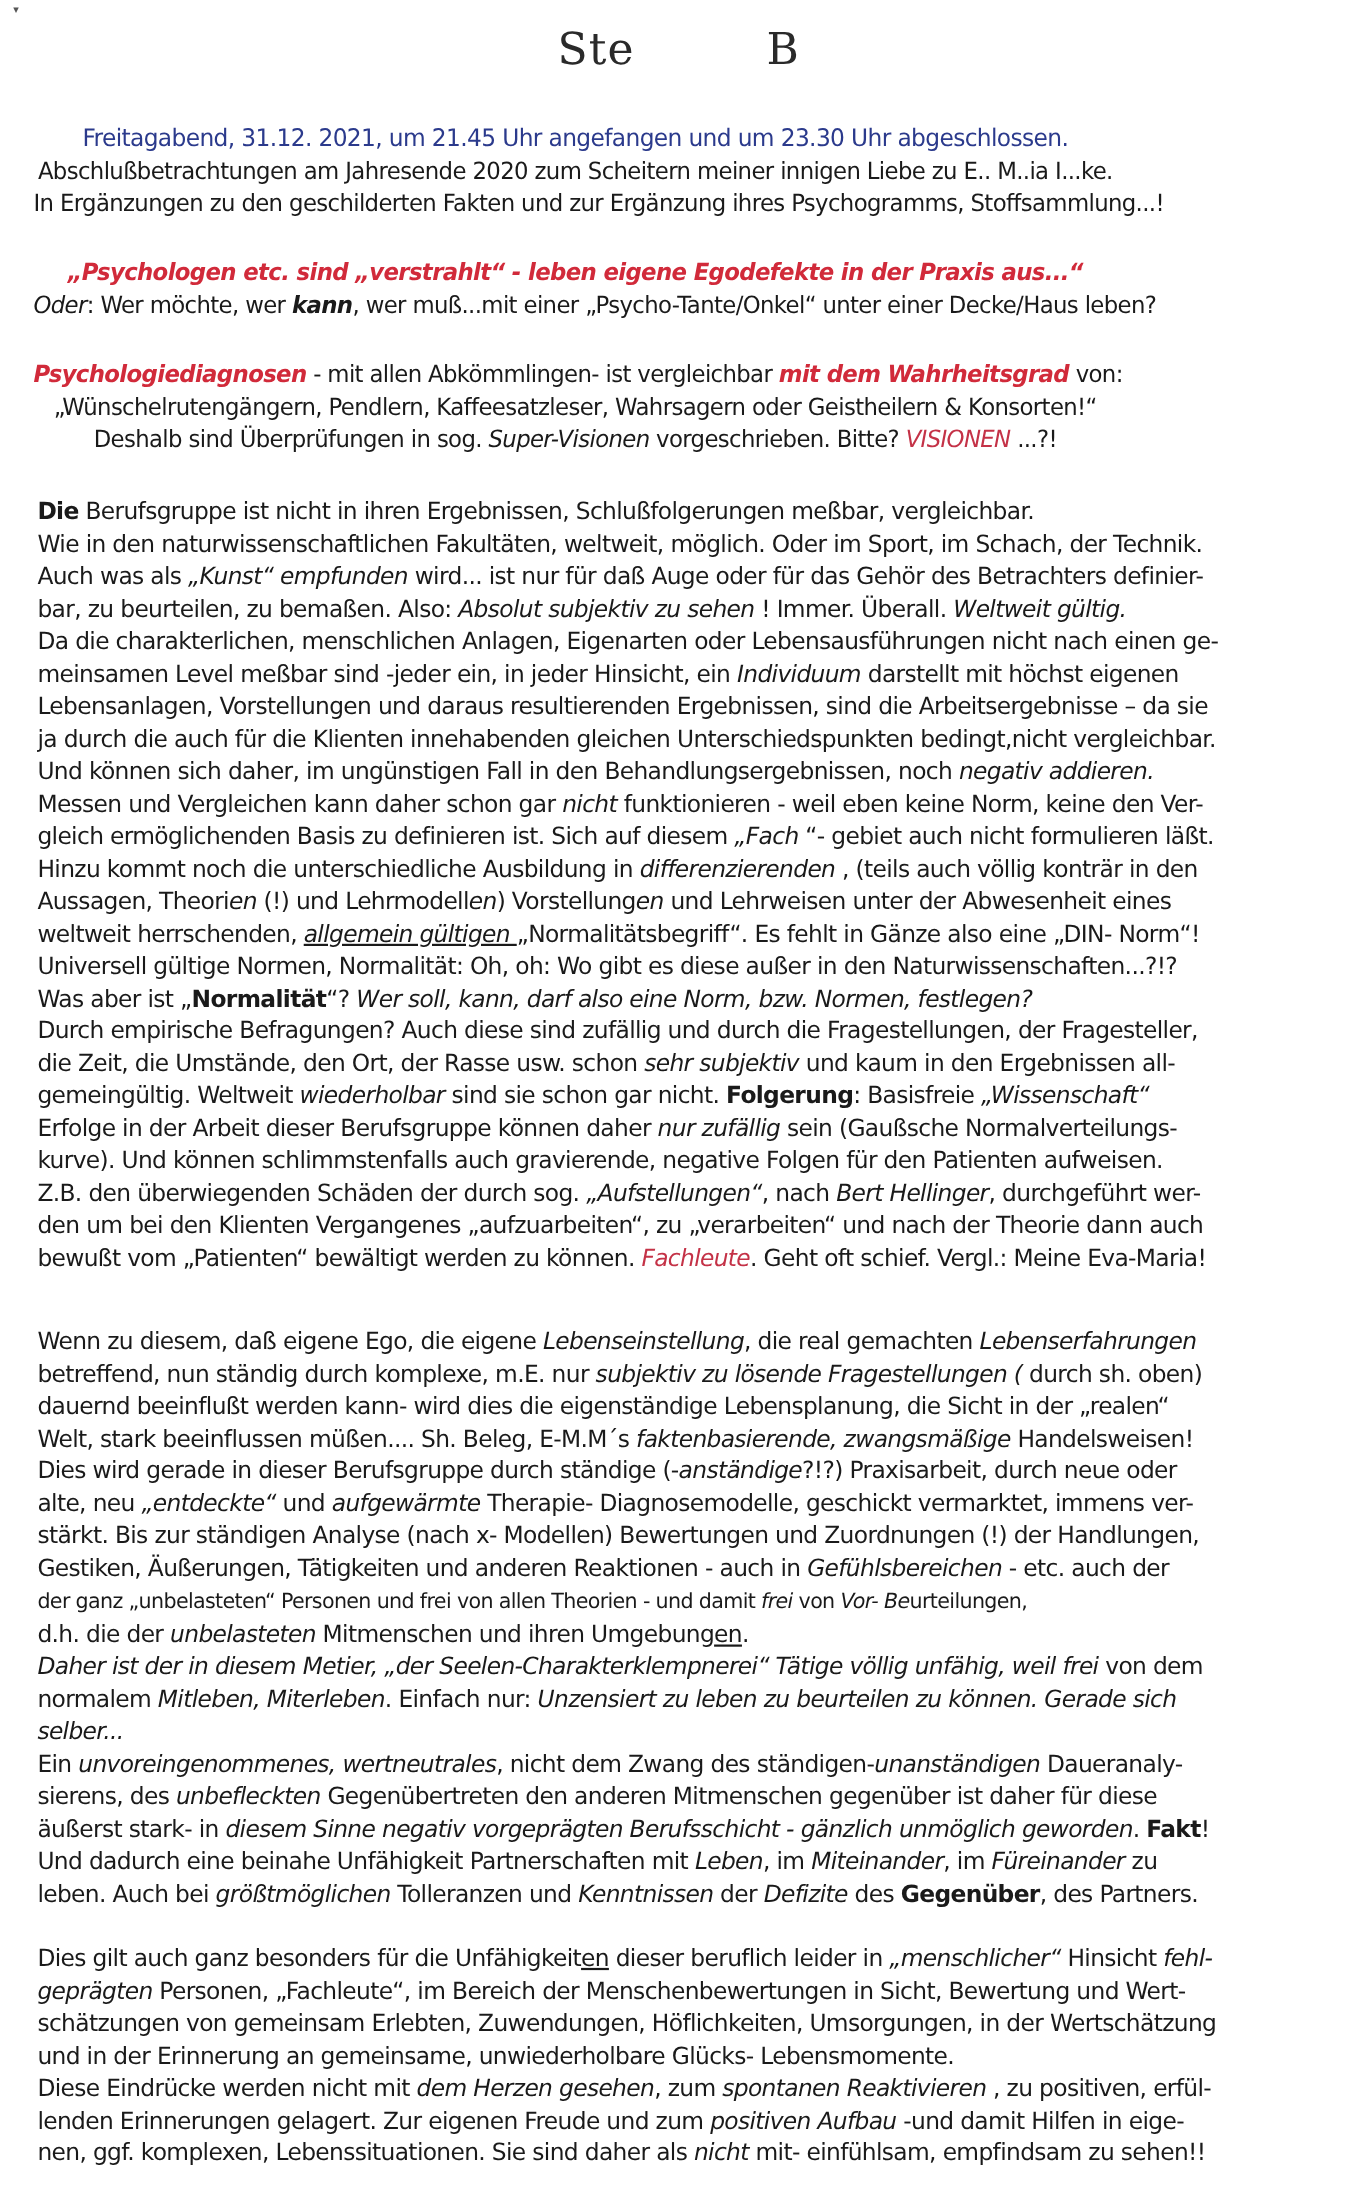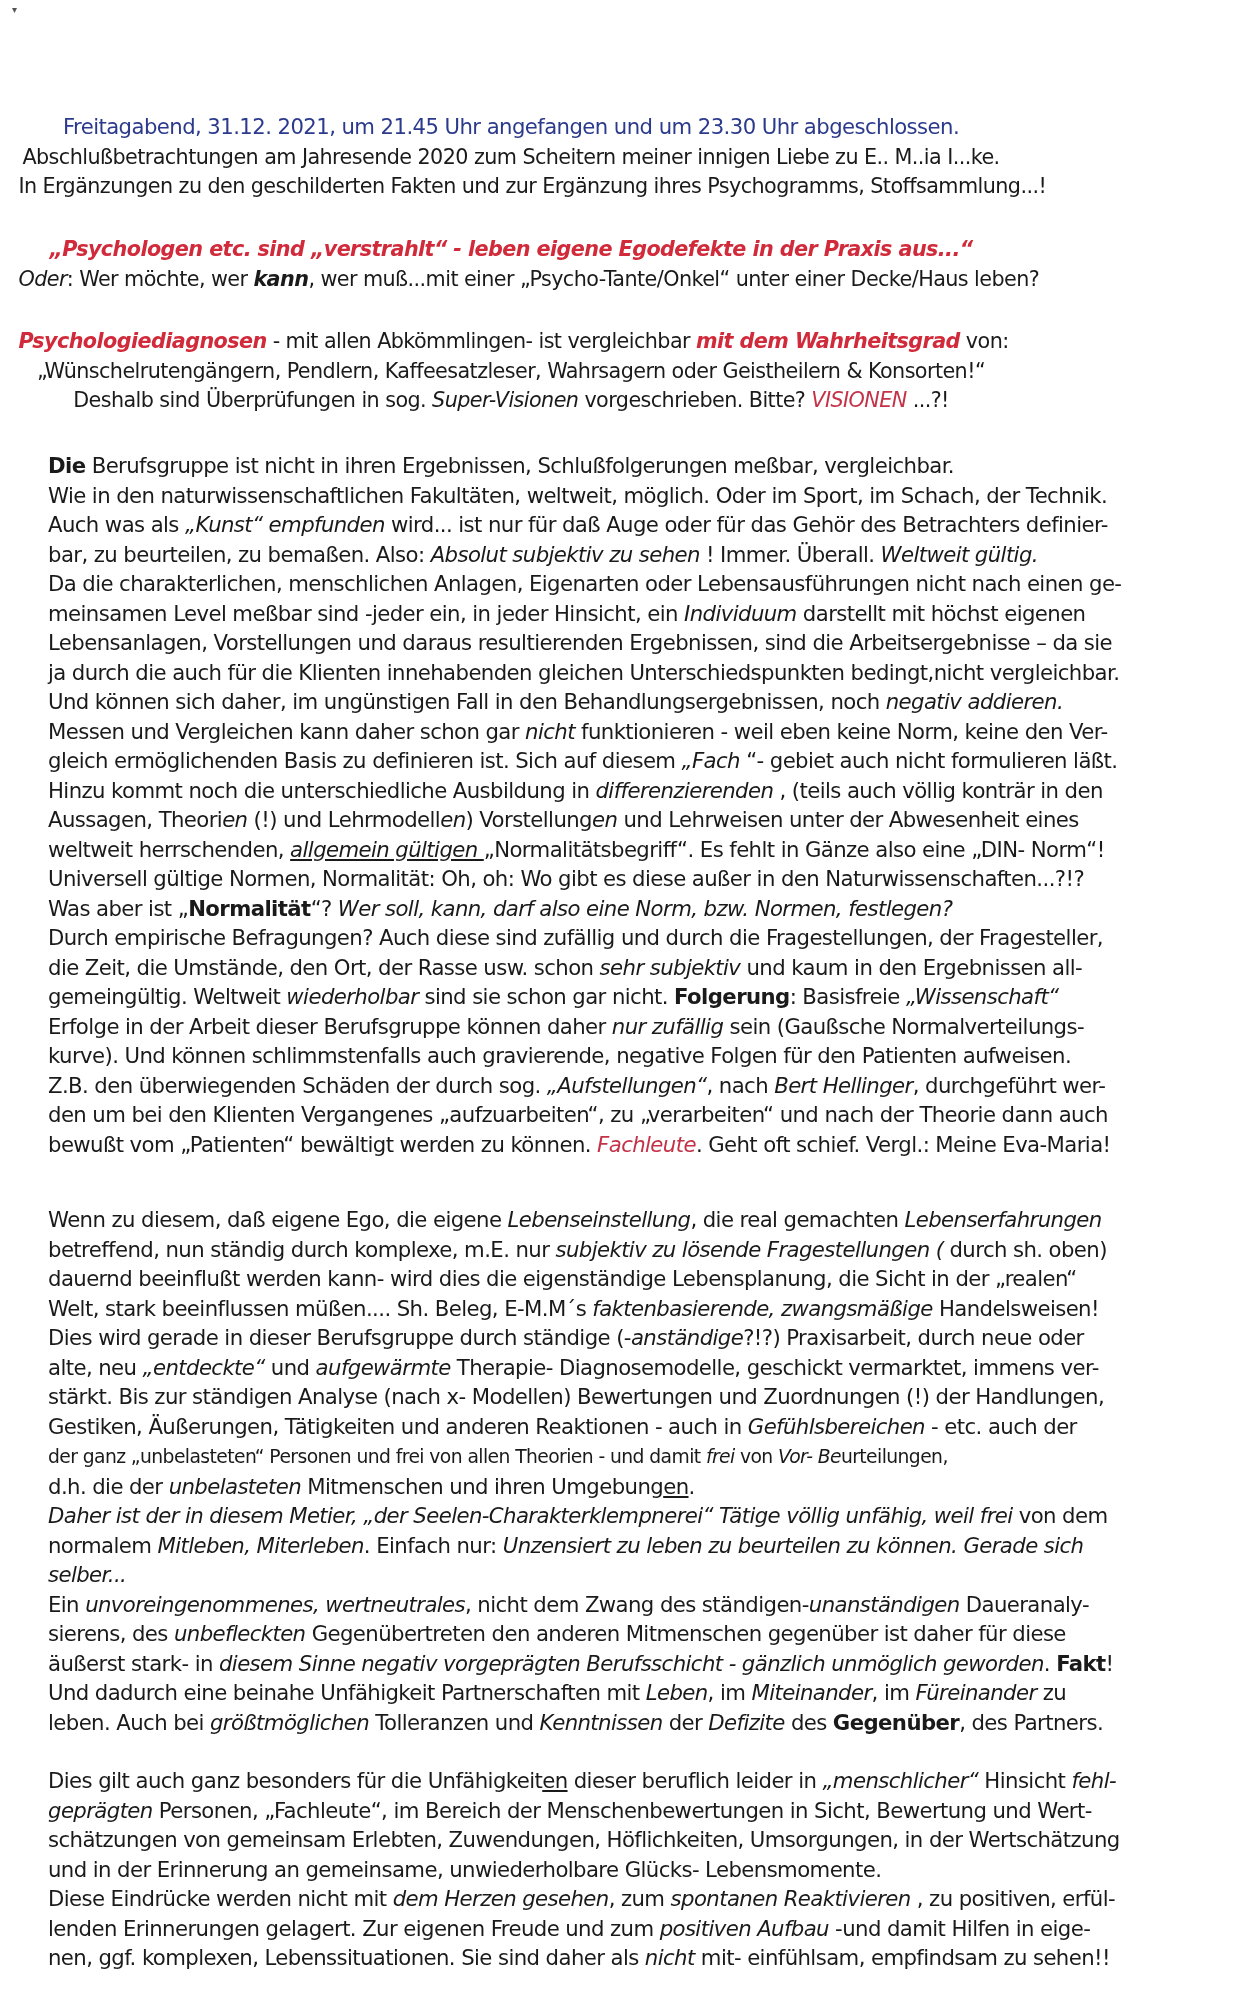--- a/index.html
+++ b/index.html
@@ -8,42 +8,45 @@
     font-family: "DejaVu Sans", sans-serif;
     color: #1a1a1a;
   }
   .page { position: absolute; left: 0; top: 0; width: 1234px; height: 2000px; }
   .corner-mark { position: absolute; left: 12px; top: 4px; font-size: 10px; color: #555; }
   .header {
     position: absolute; top: 22px; left: 0; width: 1234px; text-align: center;
     font-family: "DejaVu Serif", serif; font-size: 40px; color: #2a2a2a; letter-spacing: 1px;
   }
   .header .gap { display: inline-block; width: 120px; }
-  .intro { position: absolute; left: 0; width: 1022px; text-align: center; }
+  .intro { position: absolute; left: 12px; width: 1022px; text-align: center; }
   .line {
     font-size: 21.5px; line-height: 29.5px; white-space: nowrap;
     transform-origin: left center; letter-spacing: -0.6px;
   }
   .center .line { text-align: center; }
   .date-line { color: #2b3a8c; font-size: 22px; }
   .red { color: #d12a3a; font-weight: bold; font-style: italic; }
   .redlight { color: #c43247; font-style: italic; }
   .b { font-weight: bold; }
   .i { font-style: italic; }
   .u { text-decoration: underline; }
-  .body-block { position: absolute; left: 48px; width: 1180px; }
+  .body-block { position: absolute; left: 34px; width: 1180px; }
   .body-block .line { text-align: left; }
   .small { font-size: 19px; }
 </style>
 </head>
 <body>
 
 <div class="page">
   <div class="corner-mark">▾</div>
 
+  <div class="header">
+    <span>Ste</span><span class="gap"></span><span>B</span>
+  </div>
 
   <div class="intro center" style="top:112px;">
       <div class="line date-line" style="transform-origin: center center; transform: scaleX(0.964);"><span class="date-line">Freitagabend, 31.12. 2021, um 21.45 Uhr angefangen und um 23.30 Uhr abgeschlossen.</span></div>
       <div class="line" style="transform-origin: center center; transform: scaleX(0.964);"><span>Abschlußbetrachtungen am Jahresende 2020 zum Scheitern meiner innigen Liebe zu E.. M..ia I...ke.</span></div>
       <div class="line" style="transform-origin: center center; transform: scaleX(0.964);"><span>In  Ergänzungen zu den geschilderten Fakten und zur Ergänzung ihres Psychogramms, Stoffsammlung...!</span></div>
     </div>
   <div class="intro center" style="top:234px;">
       <div class="line" style="transform-origin: center center; transform: scaleX(0.964);"><span class="red">„Psychologen etc. sind „verstrahlt“ - leben eigene Egodefekte in der Praxis aus...“</span></div>
       <div class="line" style="transform-origin: center center; transform: scaleX(0.964);"><span class="i">Oder</span><span>: Wer möchte, wer </span><span class="b i">kann</span><span>, wer muß...mit einer „Psycho-Tante/Onkel“ unter einer Decke/Haus leben?</span></div>
     </div>

